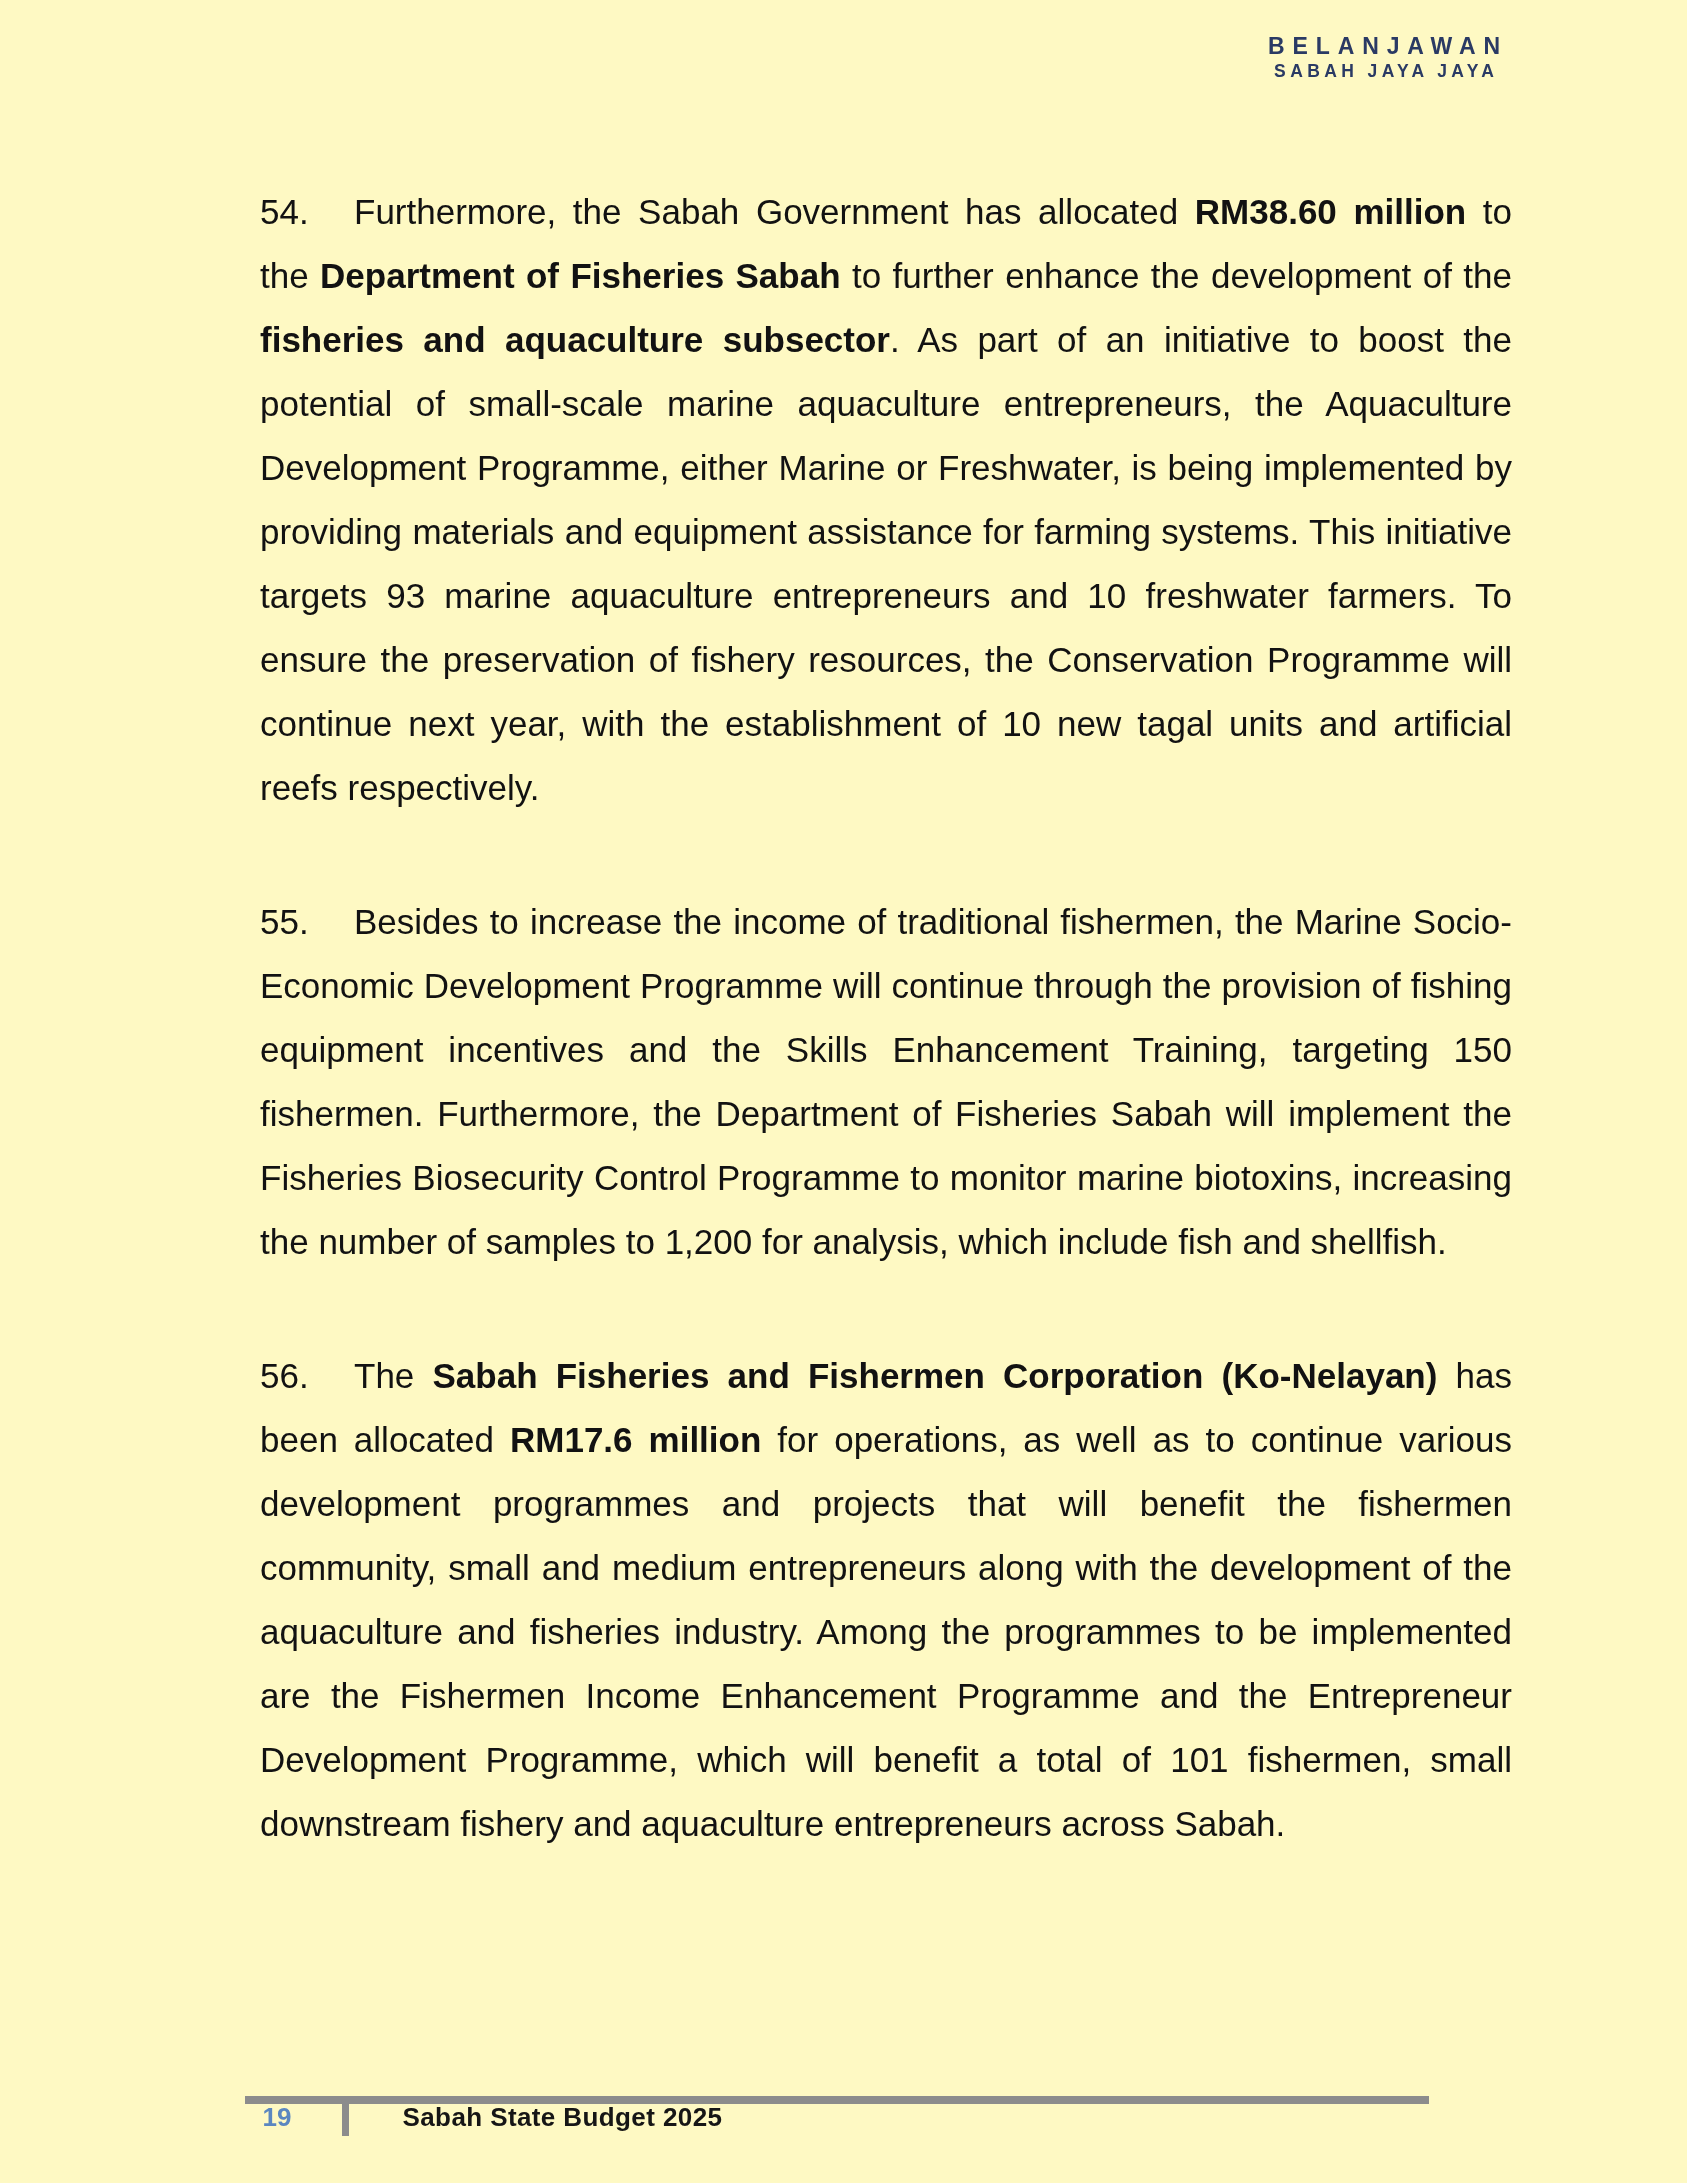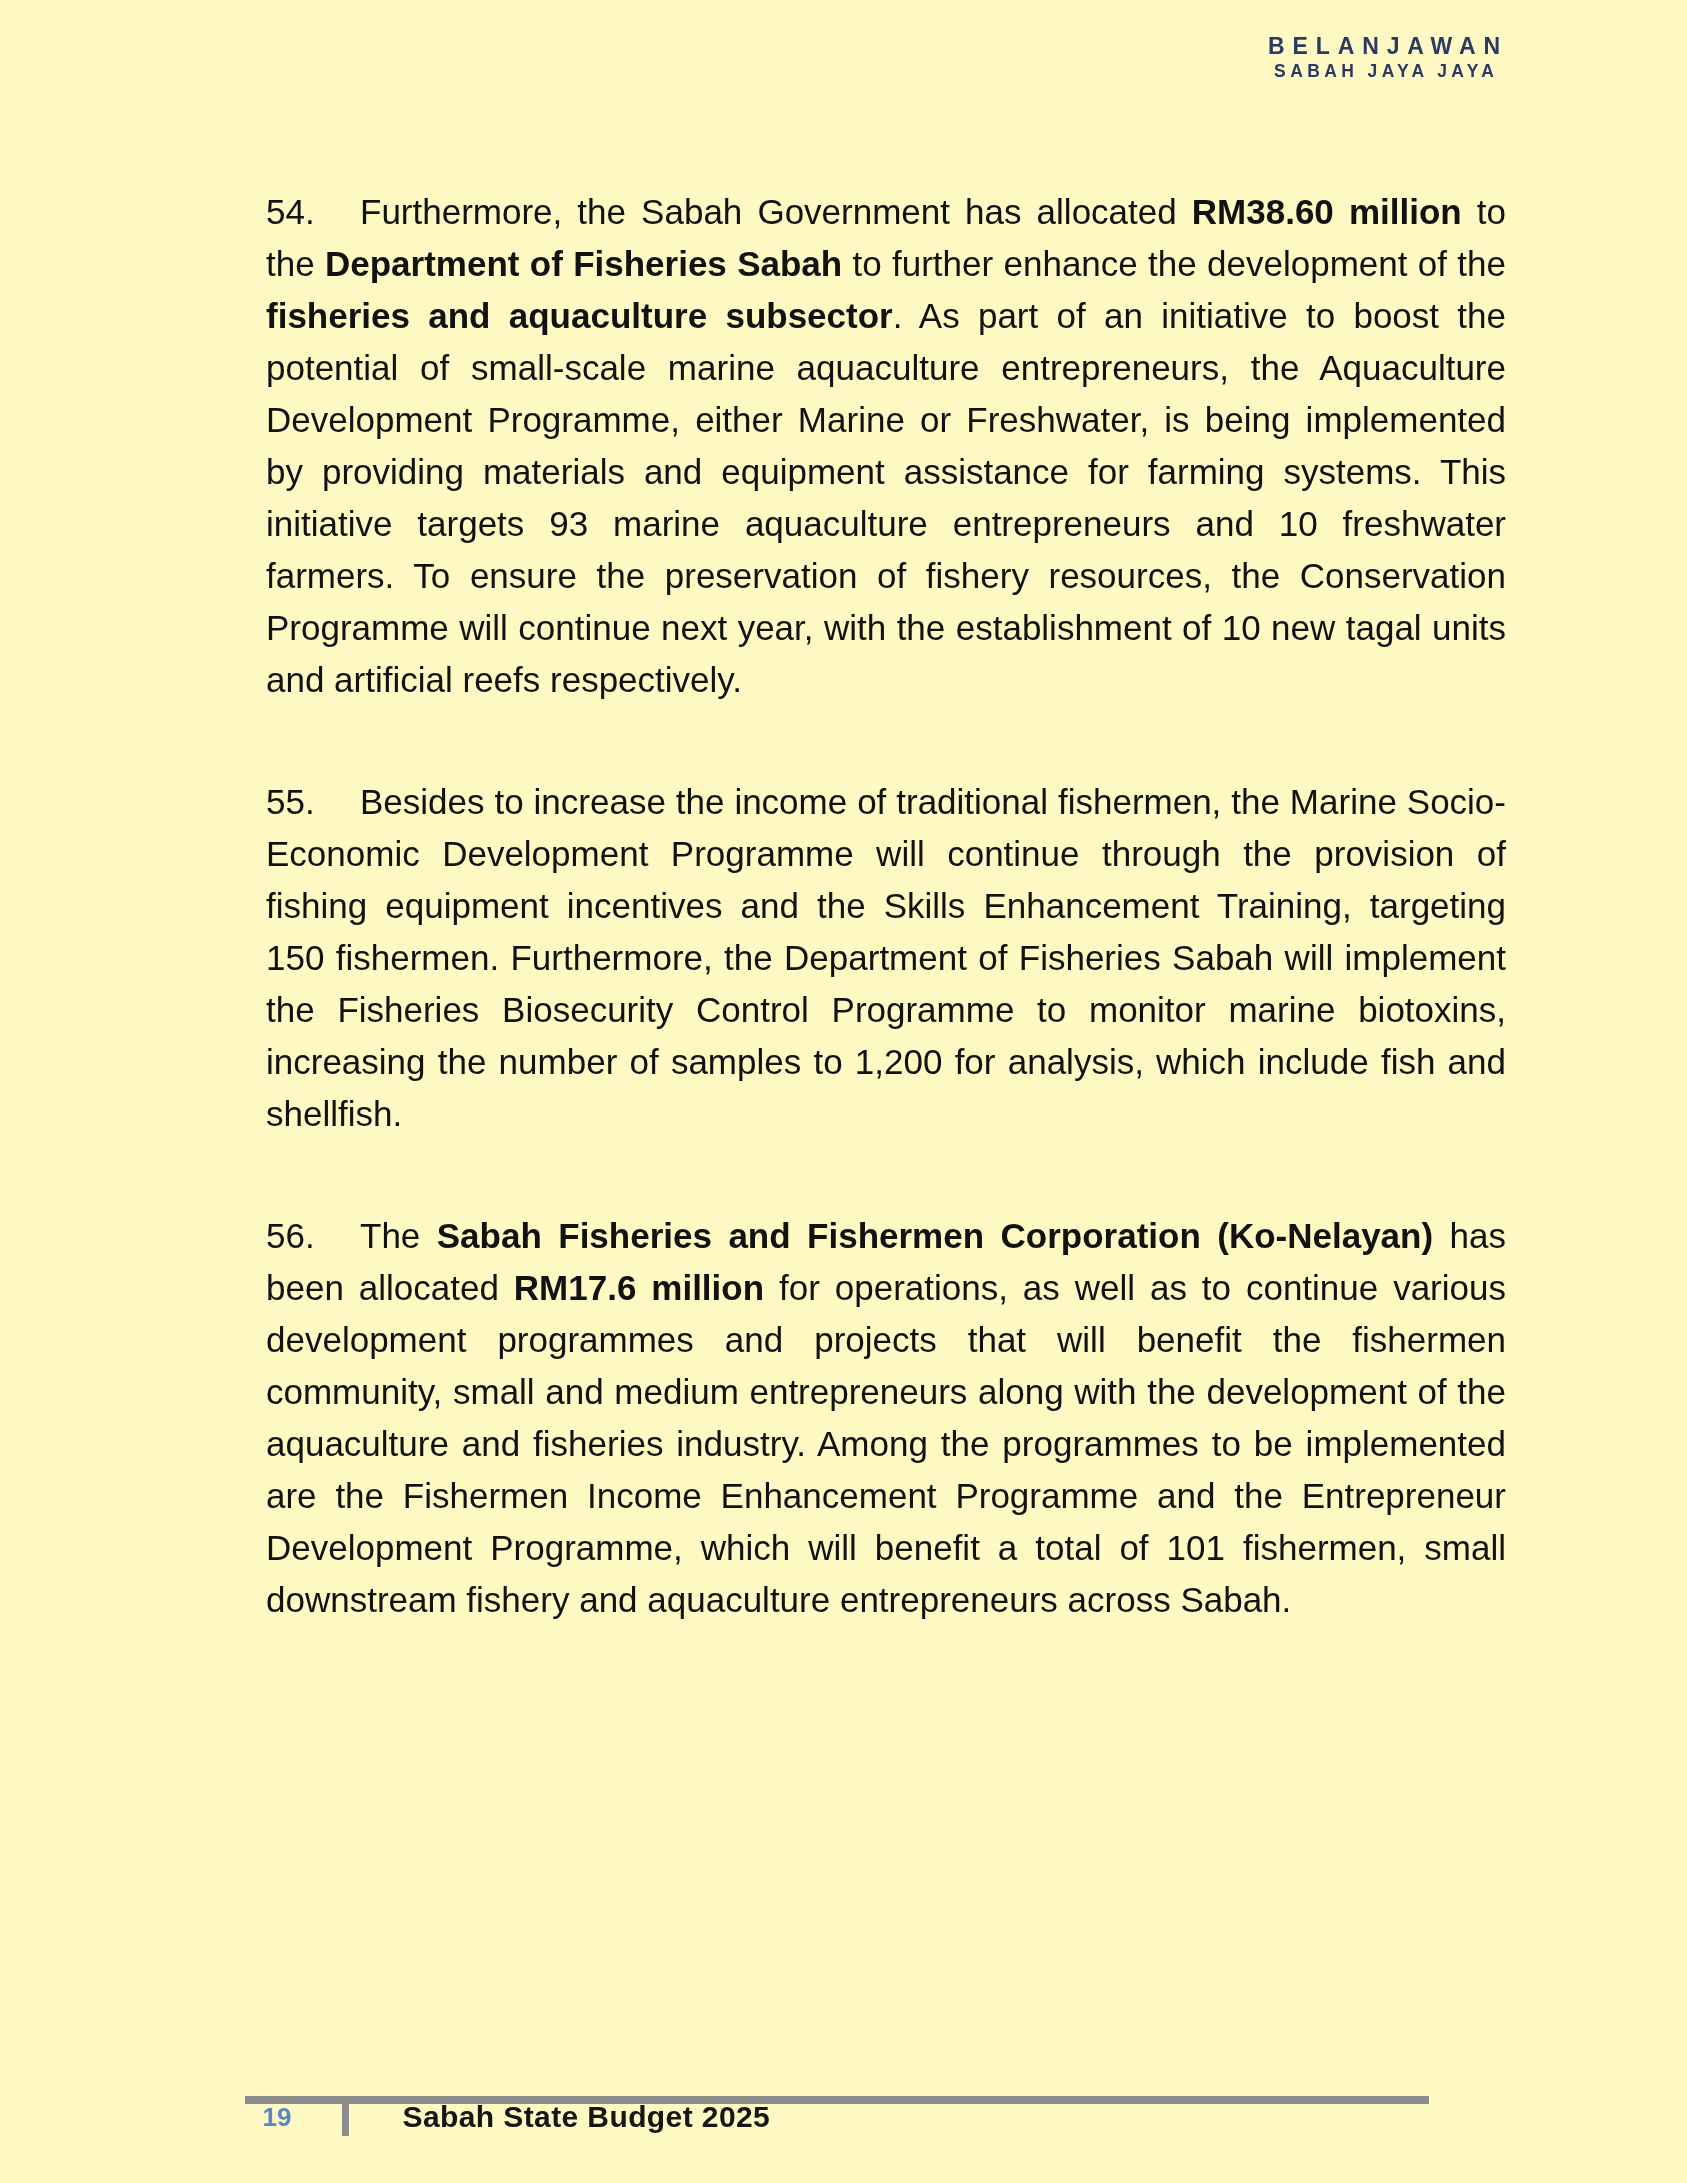--- a/index.html
+++ b/index.html
@@ -52,23 +52,23 @@
     margin-right:-4.4px;
     color:#2a3a64;
   }
 
   
   .content{
     position:absolute;
     left:259px;top:179px;width:1254px;
   }
   .para{
-    margin:7px;
+    margin:1px;
     font-size:35px;
-    line-height:52px;
+    line-height:64px;
     text-align:justify;
     color:#121212;
   }
   .para + .para{margin-top:70px;}
   .pnum{
     display:inline-block;
     width:94px;
   }
   .bold{font-weight:bold;}
 
@@ -94,21 +94,21 @@
     min-width:30px;
     text-align:center;
   }
   .footer-divider{
     width:7px;height:37px;
     background:#8c8c8c;
     margin:0 10.5px 0 7px;
   }
   .footer-label{
     font-weight:bold;
-    font-size:30px;
+    font-size:26px;
     color:#161616;
     letter-spacing:0.4px;
   }
 </style>
 </head>
 <body>
 
 <div class="page">
 
   <div class="logo">

